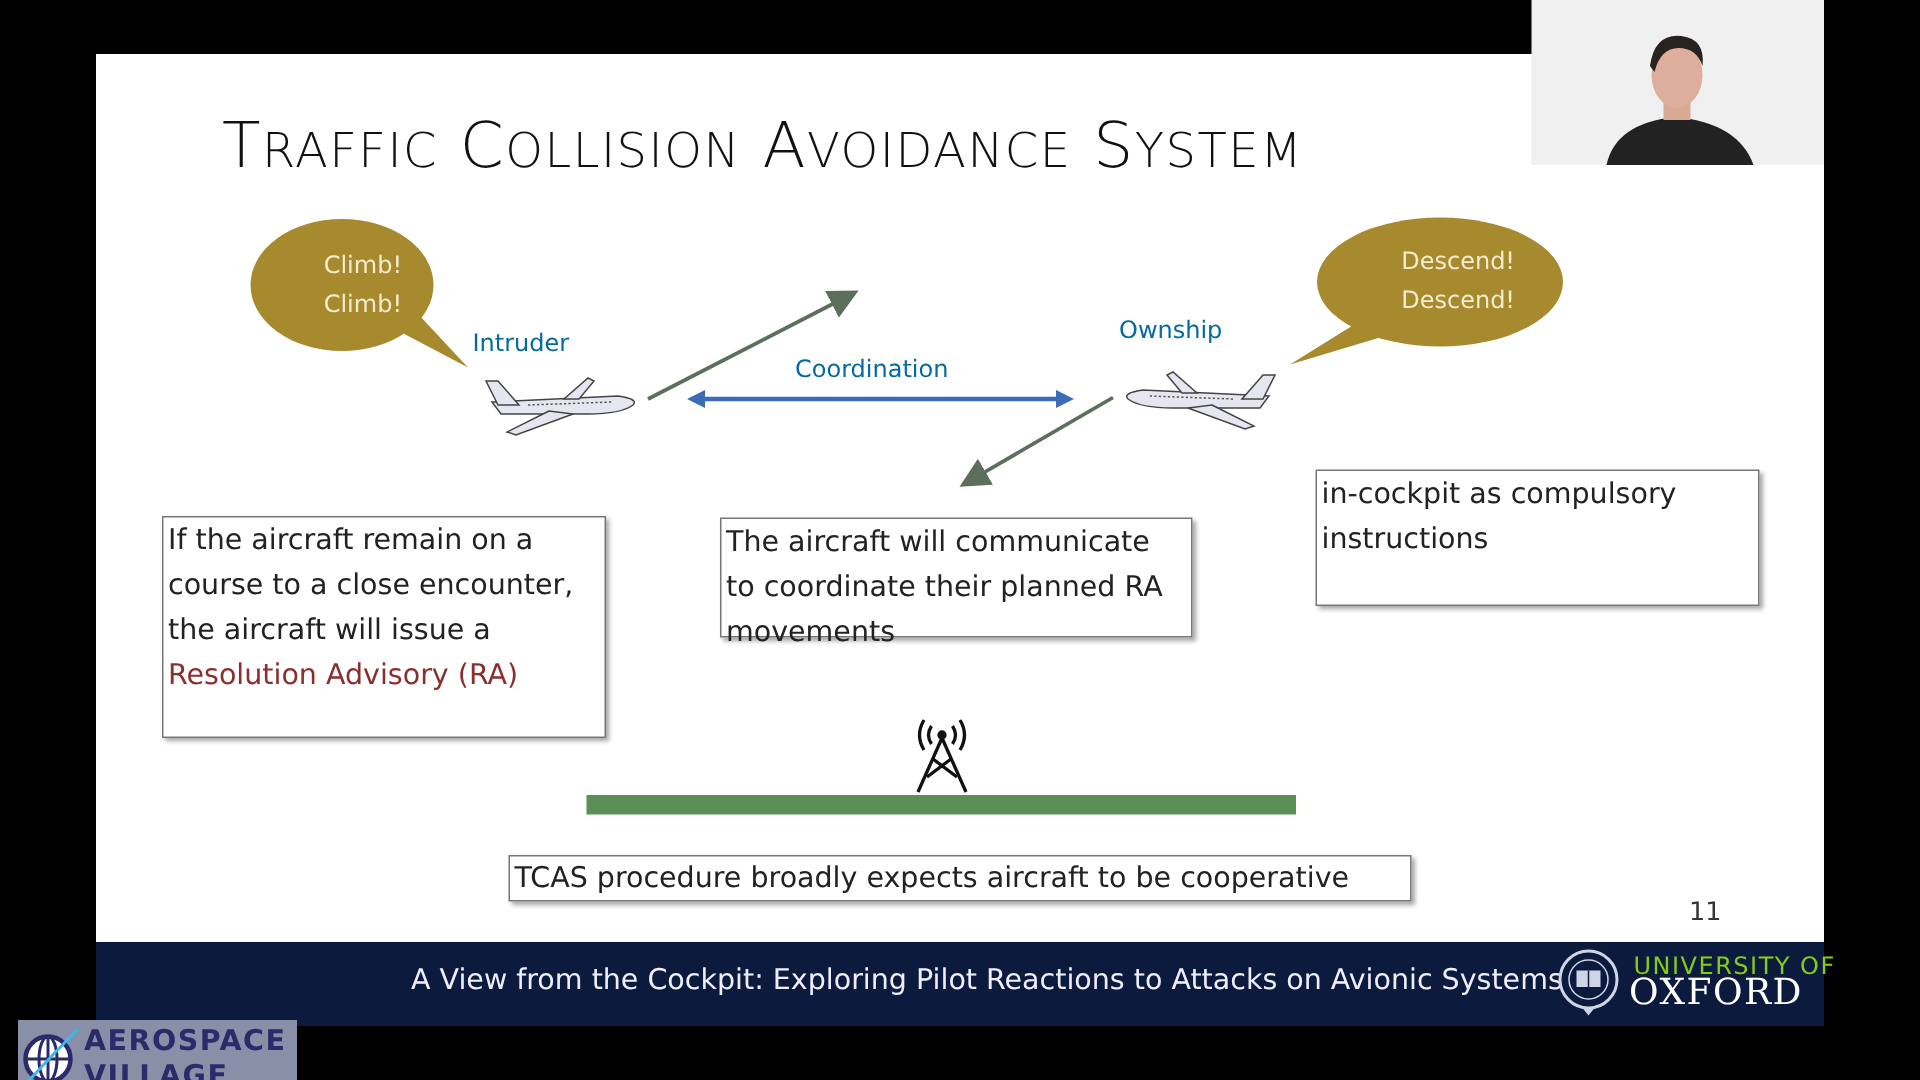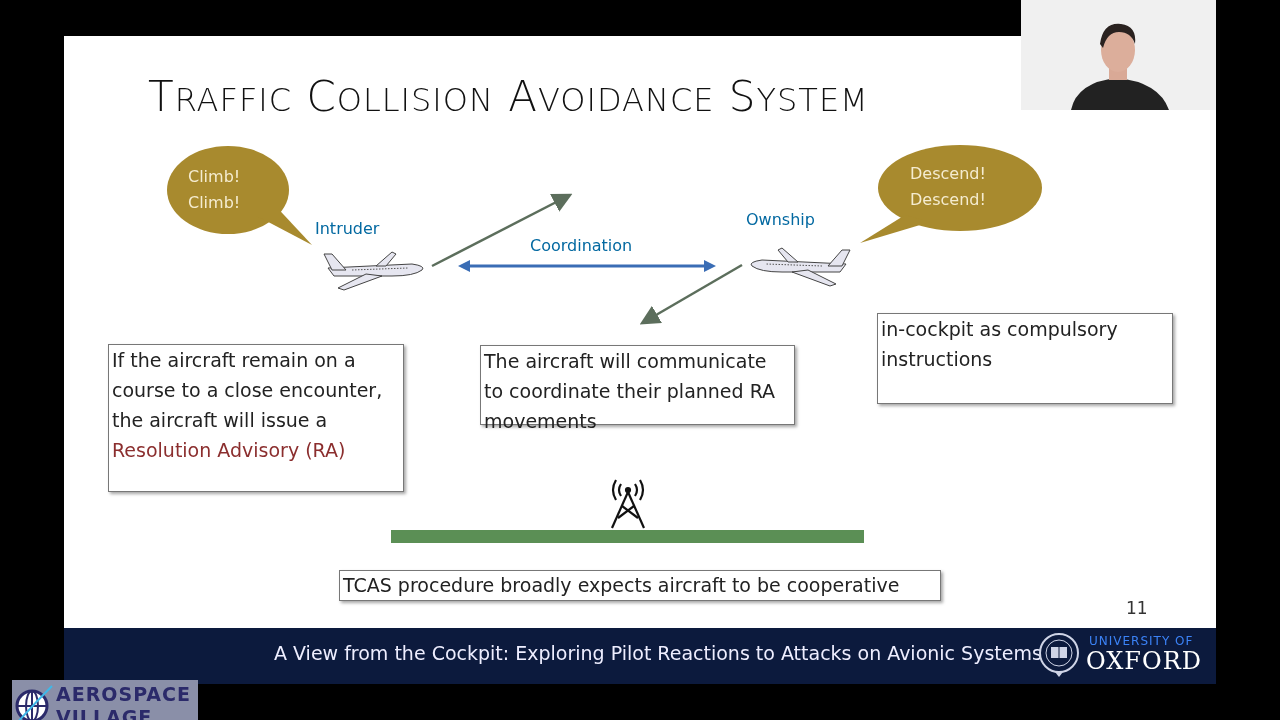--- a/index.html
+++ b/index.html
@@ -1,30 +1,30 @@
 <!DOCTYPE html>
 <html><head>
 <meta charset="utf-8">
 <style>
   html, body { margin:0; padding:0; }
   body { width:1280px; height:720px; background:#000; position:relative; overflow:hidden; font-family:"DejaVu Sans", sans-serif; }
   .slide { position:absolute; left:64px; top:36px; width:1152px; height:592px; background:#fff; }
   .title { position:absolute; left:148px; top:72px; font-family:"DejaVu Sans", sans-serif; font-size:42px; color:#111; letter-spacing:1px; white-space:nowrap; font-weight:300; }
   .title .sc { font-size:32px; }
-  .bubble { position:absolute; color:#f5ecd0; font-size:16px; text-align:left; line-height:26px; }
+  .bubble { position:absolute; color:#f5ecd0; font-size:16px; text-align:right; line-height:26px; }
   .lbl-blue { position:absolute; color:#0369a1; font-size:16px; white-space:nowrap; }
   .box { position:absolute; border:1px solid #777; box-shadow:2px 2px 3px rgba(0,0,0,0.35); background:#fff; font-size:19px; line-height:30px; color:#222; padding:0 3px; box-sizing:border-box; }
   .ra { color:#8b2e2e; }
   .ground { position:absolute; left:391px; top:530px; width:473px; height:13px; background:#5b8f55; }
   .footer { position:absolute; left:64px; top:628px; width:1152px; height:56px; background:#0c1a3d; }
   .footer-text { position:absolute; left:274px; top:642px; color:#eef; font-size:19px; white-space:nowrap; }
   .pagenum { position:absolute; left:1126px; top:598px; font-size:17px; color:#333;text-align:right; }
   .aero { position:absolute; left:12px; top:680px; width:186px; height:49px; background:#8a8fa8; }
   .aero-txt { position:absolute; left:44px; font-family:"DejaVu Sans", sans-serif; font-weight:bold; color:#2b2a6a; font-size:19px; letter-spacing:1px; }
-  .oxford-top { position:absolute; left:1089px; top:634px; color:#3b82f6; font-size:12px; letter-spacing:1px; }
+  .oxford-top { position:absolute; left:1089px; top:634px; color:#84cc16; font-size:16px; letter-spacing:1px; }
   .oxford-main { position:absolute; left:1086px; top:647px; color:#fff; font-family:"DejaVu Serif", serif; font-size:24px; letter-spacing:1px; }
   .webcam { position:absolute; left:1021px; top:0; width:195px; height:110px; background:#f0f0f0; overflow:hidden; }
 </style>
 </head>
 <body>
 
 <div class="slide"></div>
 
 <div class="title">
   <span><span>T</span><span class="sc">RAFFIC</span></span>

